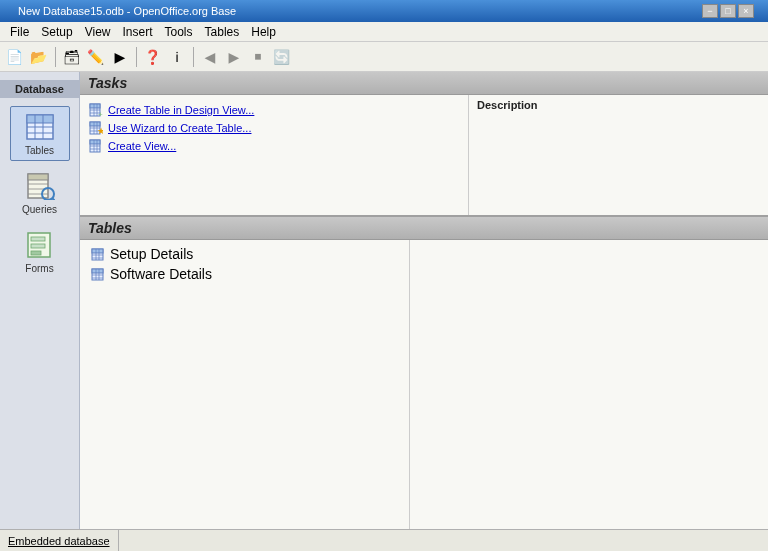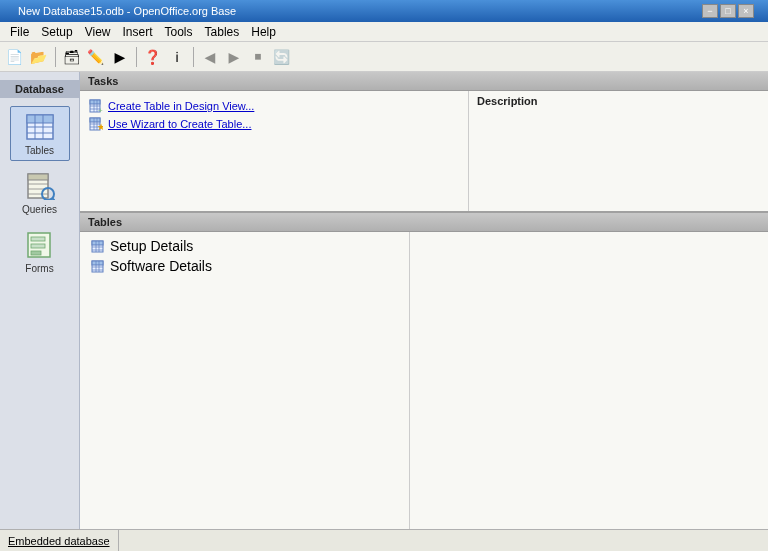--- a/index.html
+++ b/index.html
@@ -131,23 +131,24 @@
       flex-direction: column;
       background: #f8f8f4;
       overflow: hidden;
     }
 
     
     .section-header {
       background: linear-gradient(to bottom, #c8c8c8, #b0b0b0);
       padding: 3px 8px;
       font-weight: bold;
-      font-size: 11px;
+      font-size: 14px;
       color: #222;
       border-bottom: 1px solid #999;
+      font-style: italic;
     }
 
     .tasks-area {
       display: flex;
       border-bottom: 2px solid #a0a0a0;
     }
     .tasks-list {
       flex: 1;
       padding: 6px 8px;
       min-height: 120px;
@@ -370,20 +371,33 @@
                 <rect x="1" y="1" width="10" height="4" fill="#a0c0e8" stroke="#6080c0" stroke-width="1"></rect>
                 <line x1="1" y1="7" x2="11" y2="7" stroke="#6080c0" stroke-width="0.7"></line>
                 <line x1="1" y1="10" x2="11" y2="10" stroke="#6080c0" stroke-width="0.7"></line>
                 <line x1="5" y1="1" x2="5" y2="13" stroke="#6080c0" stroke-width="0.7"></line>
                 <line x1="8" y1="1" x2="8" y2="13" stroke="#6080c0" stroke-width="0.7"></line>
                 <text x="8" y="13" font-size="9" fill="#e8a000">★</text>
               </svg>
             </div>
             <span>Use Wizard to Create Table...</span>
           </div>
+          <div class="task-item">
+            <div class="task-icon">
+              <svg width="14" height="14" viewBox="0 0 14 14">
+                <rect x="1" y="1" width="10" height="12" fill="#e8f0ff" stroke="#6080c0" stroke-width="1"></rect>
+                <rect x="1" y="1" width="10" height="4" fill="#a0c0e8" stroke="#6080c0" stroke-width="1"></rect>
+                <line x1="1" y1="7" x2="11" y2="7" stroke="#6080c0" stroke-width="0.7"></line>
+                <line x1="1" y1="10" x2="11" y2="10" stroke="#6080c0" stroke-width="0.7"></line>
+                <line x1="5" y1="1" x2="5" y2="13" stroke="#6080c0" stroke-width="0.7"></line>
+                <line x1="8" y1="1" x2="8" y2="13" stroke="#6080c0" stroke-width="0.7"></line>
+              </svg>
+            </div>
+            <span>Create View...</span>
+          </div>
         </div>
         <div class="description-panel">
           <div class="description-label">Description</div>
         </div>
       </div>
     </div>
 
     <div class="tables-area">
       <div class="section-header">Tables</div>
       <div class="tables-content">

